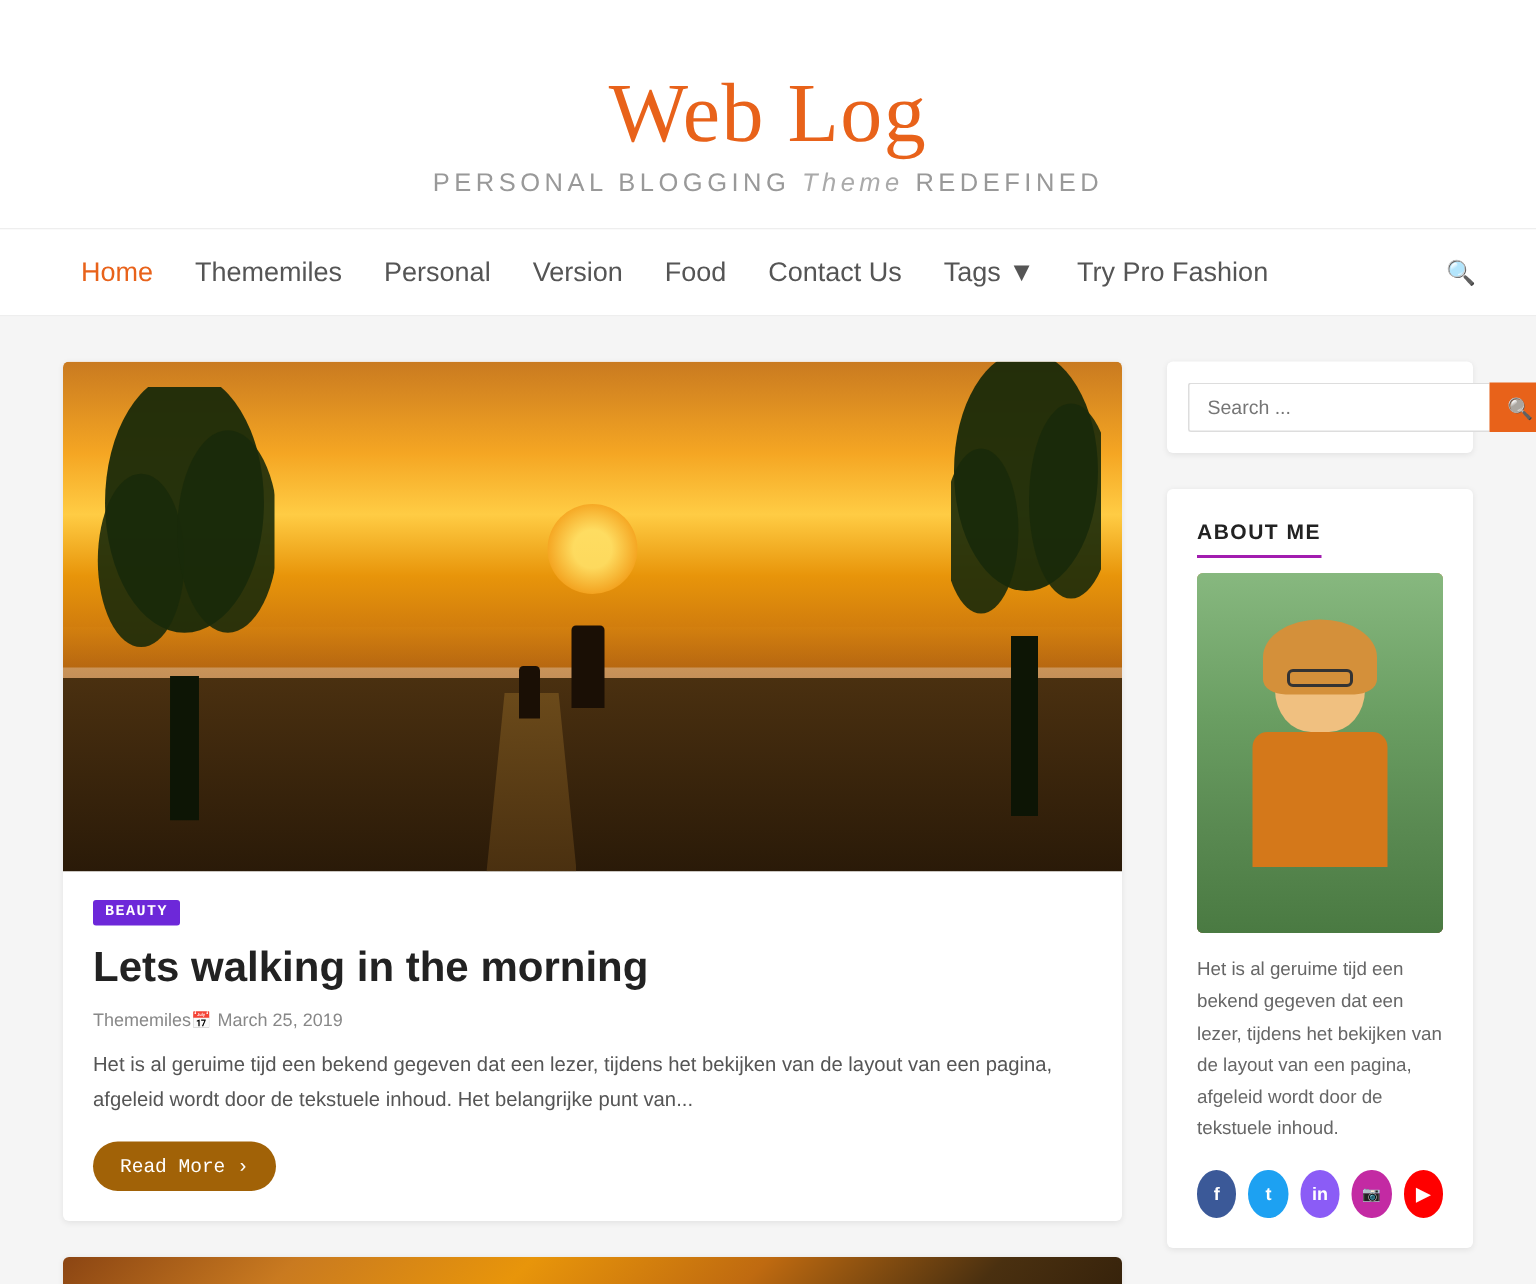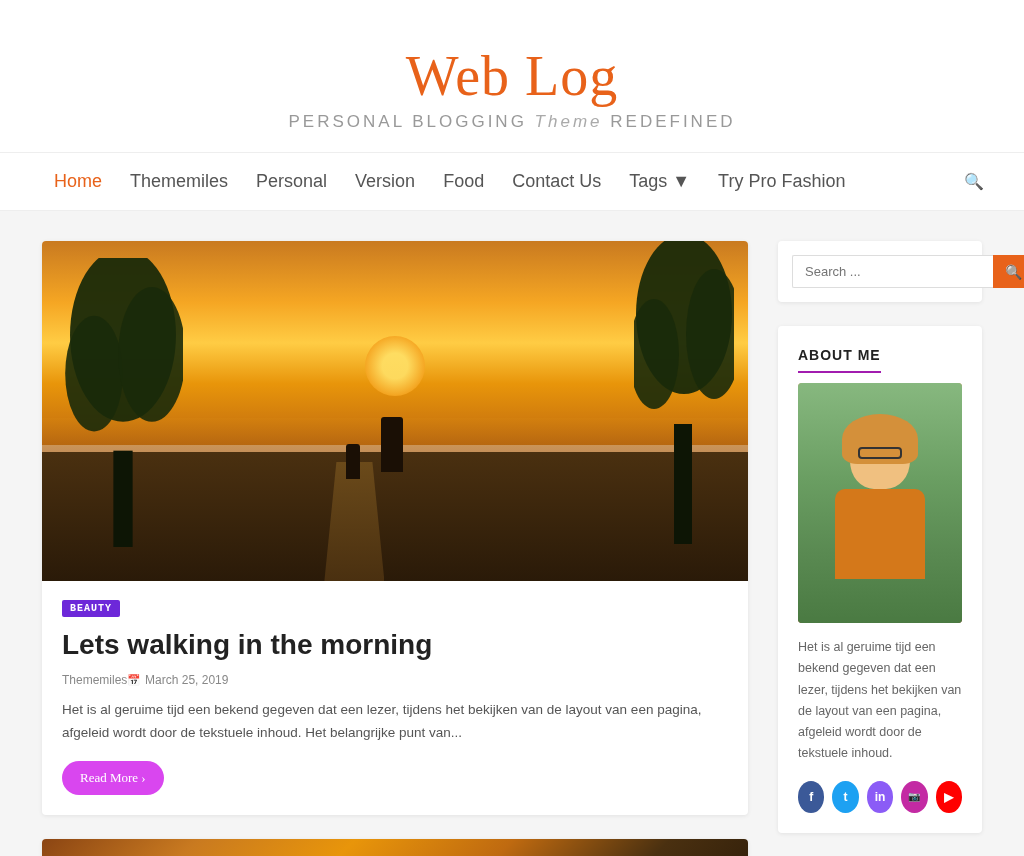--- a/index.html
+++ b/index.html
@@ -234,25 +234,25 @@
     }
     .post-excerpt {
       font-family: Arial, sans-serif;
       font-size: 13.5px;
       color: #555;
       line-height: 1.7;
       margin-bottom: 16px;
     }
     .read-more-btn {
       display: inline-block;
-      background: #d946ef;
+      background: #a16207;
       color: #fff;
       padding: 9px 18px;
       border-radius: 20px;
-      font-family: Liberation Serif, serif;
+      font-family: Liberation Mono, monospace;
       font-size: 13px;
       text-decoration: none;
       cursor: pointer;
       border: none;
     }
 
     
     .post-card-partial {
       background: #fff;
       border-radius: 4px;

